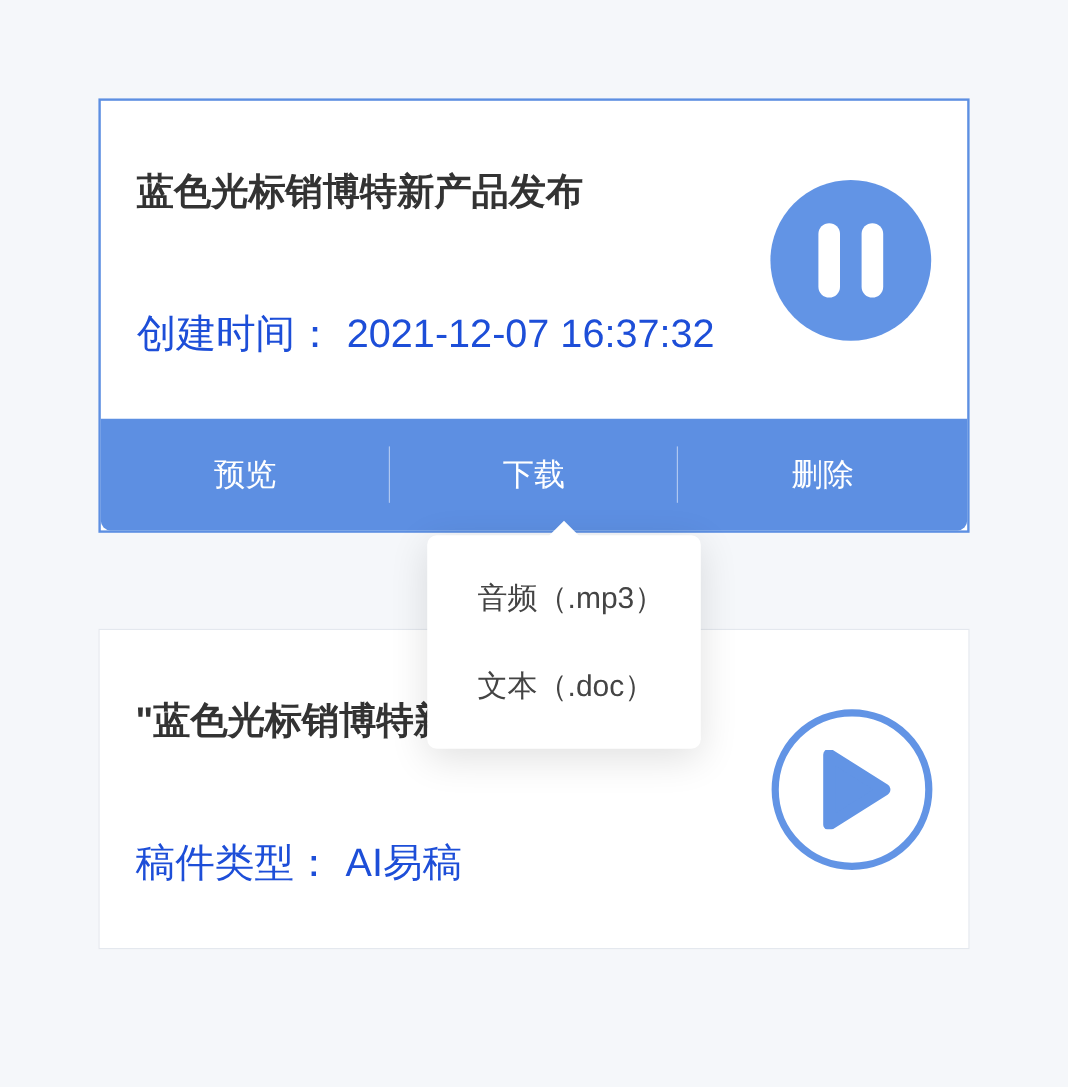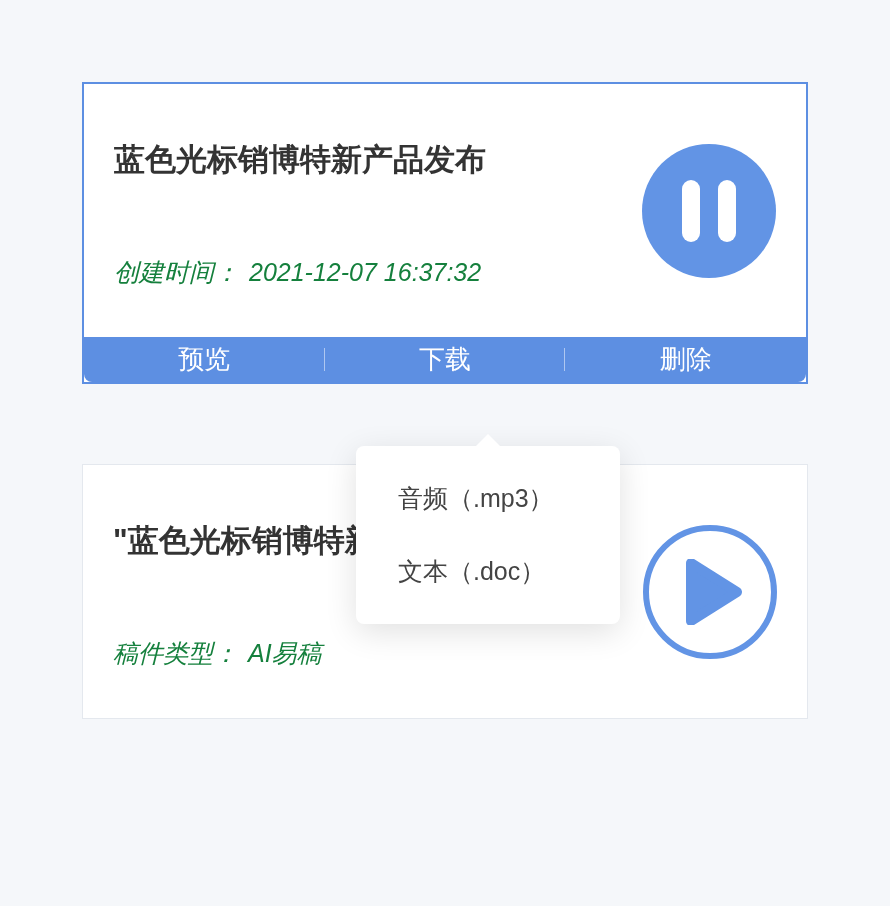--- a/index.html
+++ b/index.html
@@ -31,24 +31,23 @@
       position: relative;
     }
     .card-title {
       font-size: 31px;
       font-weight: 700;
       color: #333;
       margin-bottom: 75px;
       max-width: 480px;
     }
     .meta-line {
-      font-size: 25px;
-      color: #15803d;
+      font-size: 33px;
+      color: #1d4ed8;
       margin-bottom: 16px;
-      font-style: italic;
     }
     .meta-label {
       margin-right: 10px;
     }
     .media-btn {
       position: absolute;
       right: 30px;
       top: 50%;
       transform: translateY(-50%);
       width: 134px;
@@ -81,21 +80,21 @@
       background: #5d8fe2;
       display: flex;
       border-radius: 0 0 8px 8px;
     }
     .action-bar button {
       flex: 1;
       background: transparent;
       border: none;
       color: #fff;
       font-size: 26px;
-      padding: 5px 0;
+      padding: 29px 0;
       cursor: pointer;
       position: relative;
       font-family: inherit;
     }
     .action-bar button:not(:last-child)::after {
       content: "";
       position: absolute;
       right: 0;
       top: 25%;
       height: 50%;
@@ -144,21 +143,21 @@
       </div>
     </div>
   </div>
   <div class="action-bar">
     <button>预览</button>
     <button>下载</button>
     <button>删除</button>
   </div>
 </div>
 
-<div class="dropdown" id="download-dropdown" style="left: 356px; top: 446px; width: 264px;">
+<div class="dropdown" id="download-dropdown" style="left: 356px; top: 446px; width: 228px;">
   <div class="dropdown-item">音频（.mp3）</div>
   <div class="dropdown-item">文本（.doc）</div>
 </div>
 
 <div class="card inactive">
   <div class="card-body">
     <div class="card-title">"蓝色光标销博特新功能发布会</div>
     <div class="meta-line">
       <span class="meta-label">稿件类型：</span><span>AI易稿</span>
     </div>

